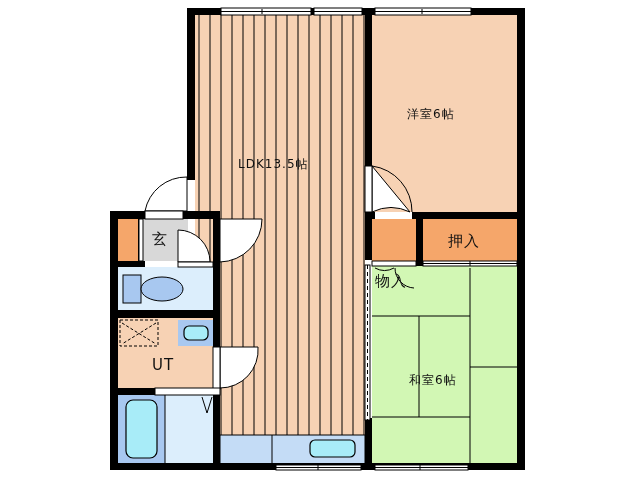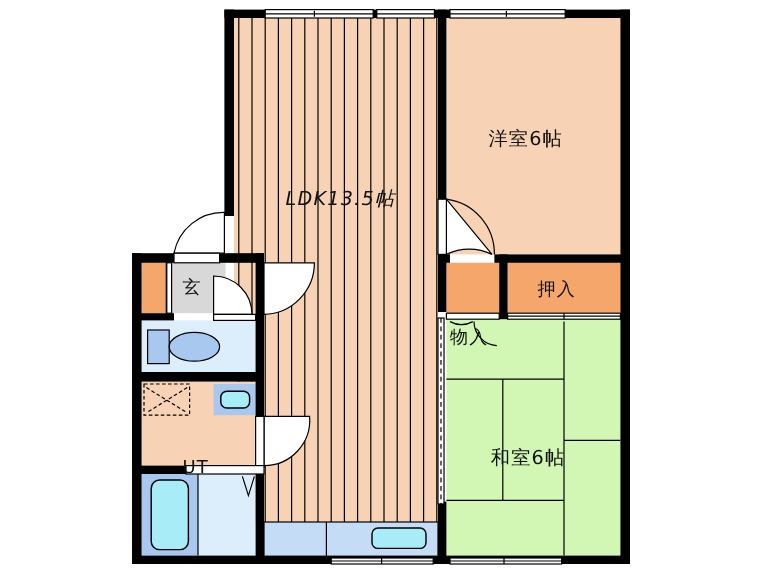--- a/index.html
+++ b/index.html
@@ -1,18 +1,18 @@
 <!DOCTYPE html>
 <html><head>
 <meta charset="utf-8">
 <style>
   html, body { margin:0; padding:0; background:#ffffff; }
   body { width:638px; height:480px; overflow:hidden; font-family:"DejaVu Sans", sans-serif; }
   #plan { position:absolute; left:0; top:0; width:638px; height:480px; }
-  .lbl { position:absolute; font-family:"DejaVu Sans", sans-serif; font-size:16px; color:#111; white-space:nowrap; letter-spacing:1px; }
+  .lbl { position:absolute; font-family:"DejaVu Sans", sans-serif; font-size:12px; color:#111; white-space:nowrap; letter-spacing:1px; }
   .lbl-sm { font-size:15px; }
 </style>
 </head>
 <body>
 
 <svg id="plan" viewBox="0 0 638 480" xmlns="http://www.w3.org/2000/svg">
 
   <rect x="195" y="15" width="170" height="420" fill="#f7d2b4"></rect>
 
   <g stroke="#000" stroke-width="1">
@@ -149,19 +149,19 @@
     <rect x="155" y="388" width="65" height="7"></rect>
 
     <path d="M372 166 L372 212 A44 44 0 0 1 410 212 Z"></path>
     <path d="M372 166 A46 46 0 0 1 412 212" fill="none"></path>
     <rect x="365" y="166" width="7" height="46"></rect>
 
     <path d="M375 268 A20 20 0 0 0 394 268 M395 268 A20 20 0 0 0 414 288" fill="none"></path>
   </g>
 </svg>
 
-<div class="lbl" style="left:238px; top:156px;font-style:italic;">LDK13.5帖</div>
+<div class="lbl" style="left:238px; top:156px;">LDK13.5帖</div>
 <div class="lbl" style="left:407px; top:106px;">洋室6帖</div>
 <div class="lbl" style="left:409px; top:372px;">和室6帖</div>
 <div class="lbl lbl-sm" style="left:375px; top:232px;margin-top:40px;">物入</div>
 <div class="lbl lbl-sm" style="left:448px; top:232px;text-align:center;">押入</div>
 <div class="lbl lbl-sm" style="left:152px; top:230px;">玄</div>
-<div class="lbl lbl-sm" style="left:152px; top:356px;margin-top:24px;">UT</div>
+<div class="lbl lbl-sm" style="left:152px; top:356px;">UT</div>
 
 </body></html>

